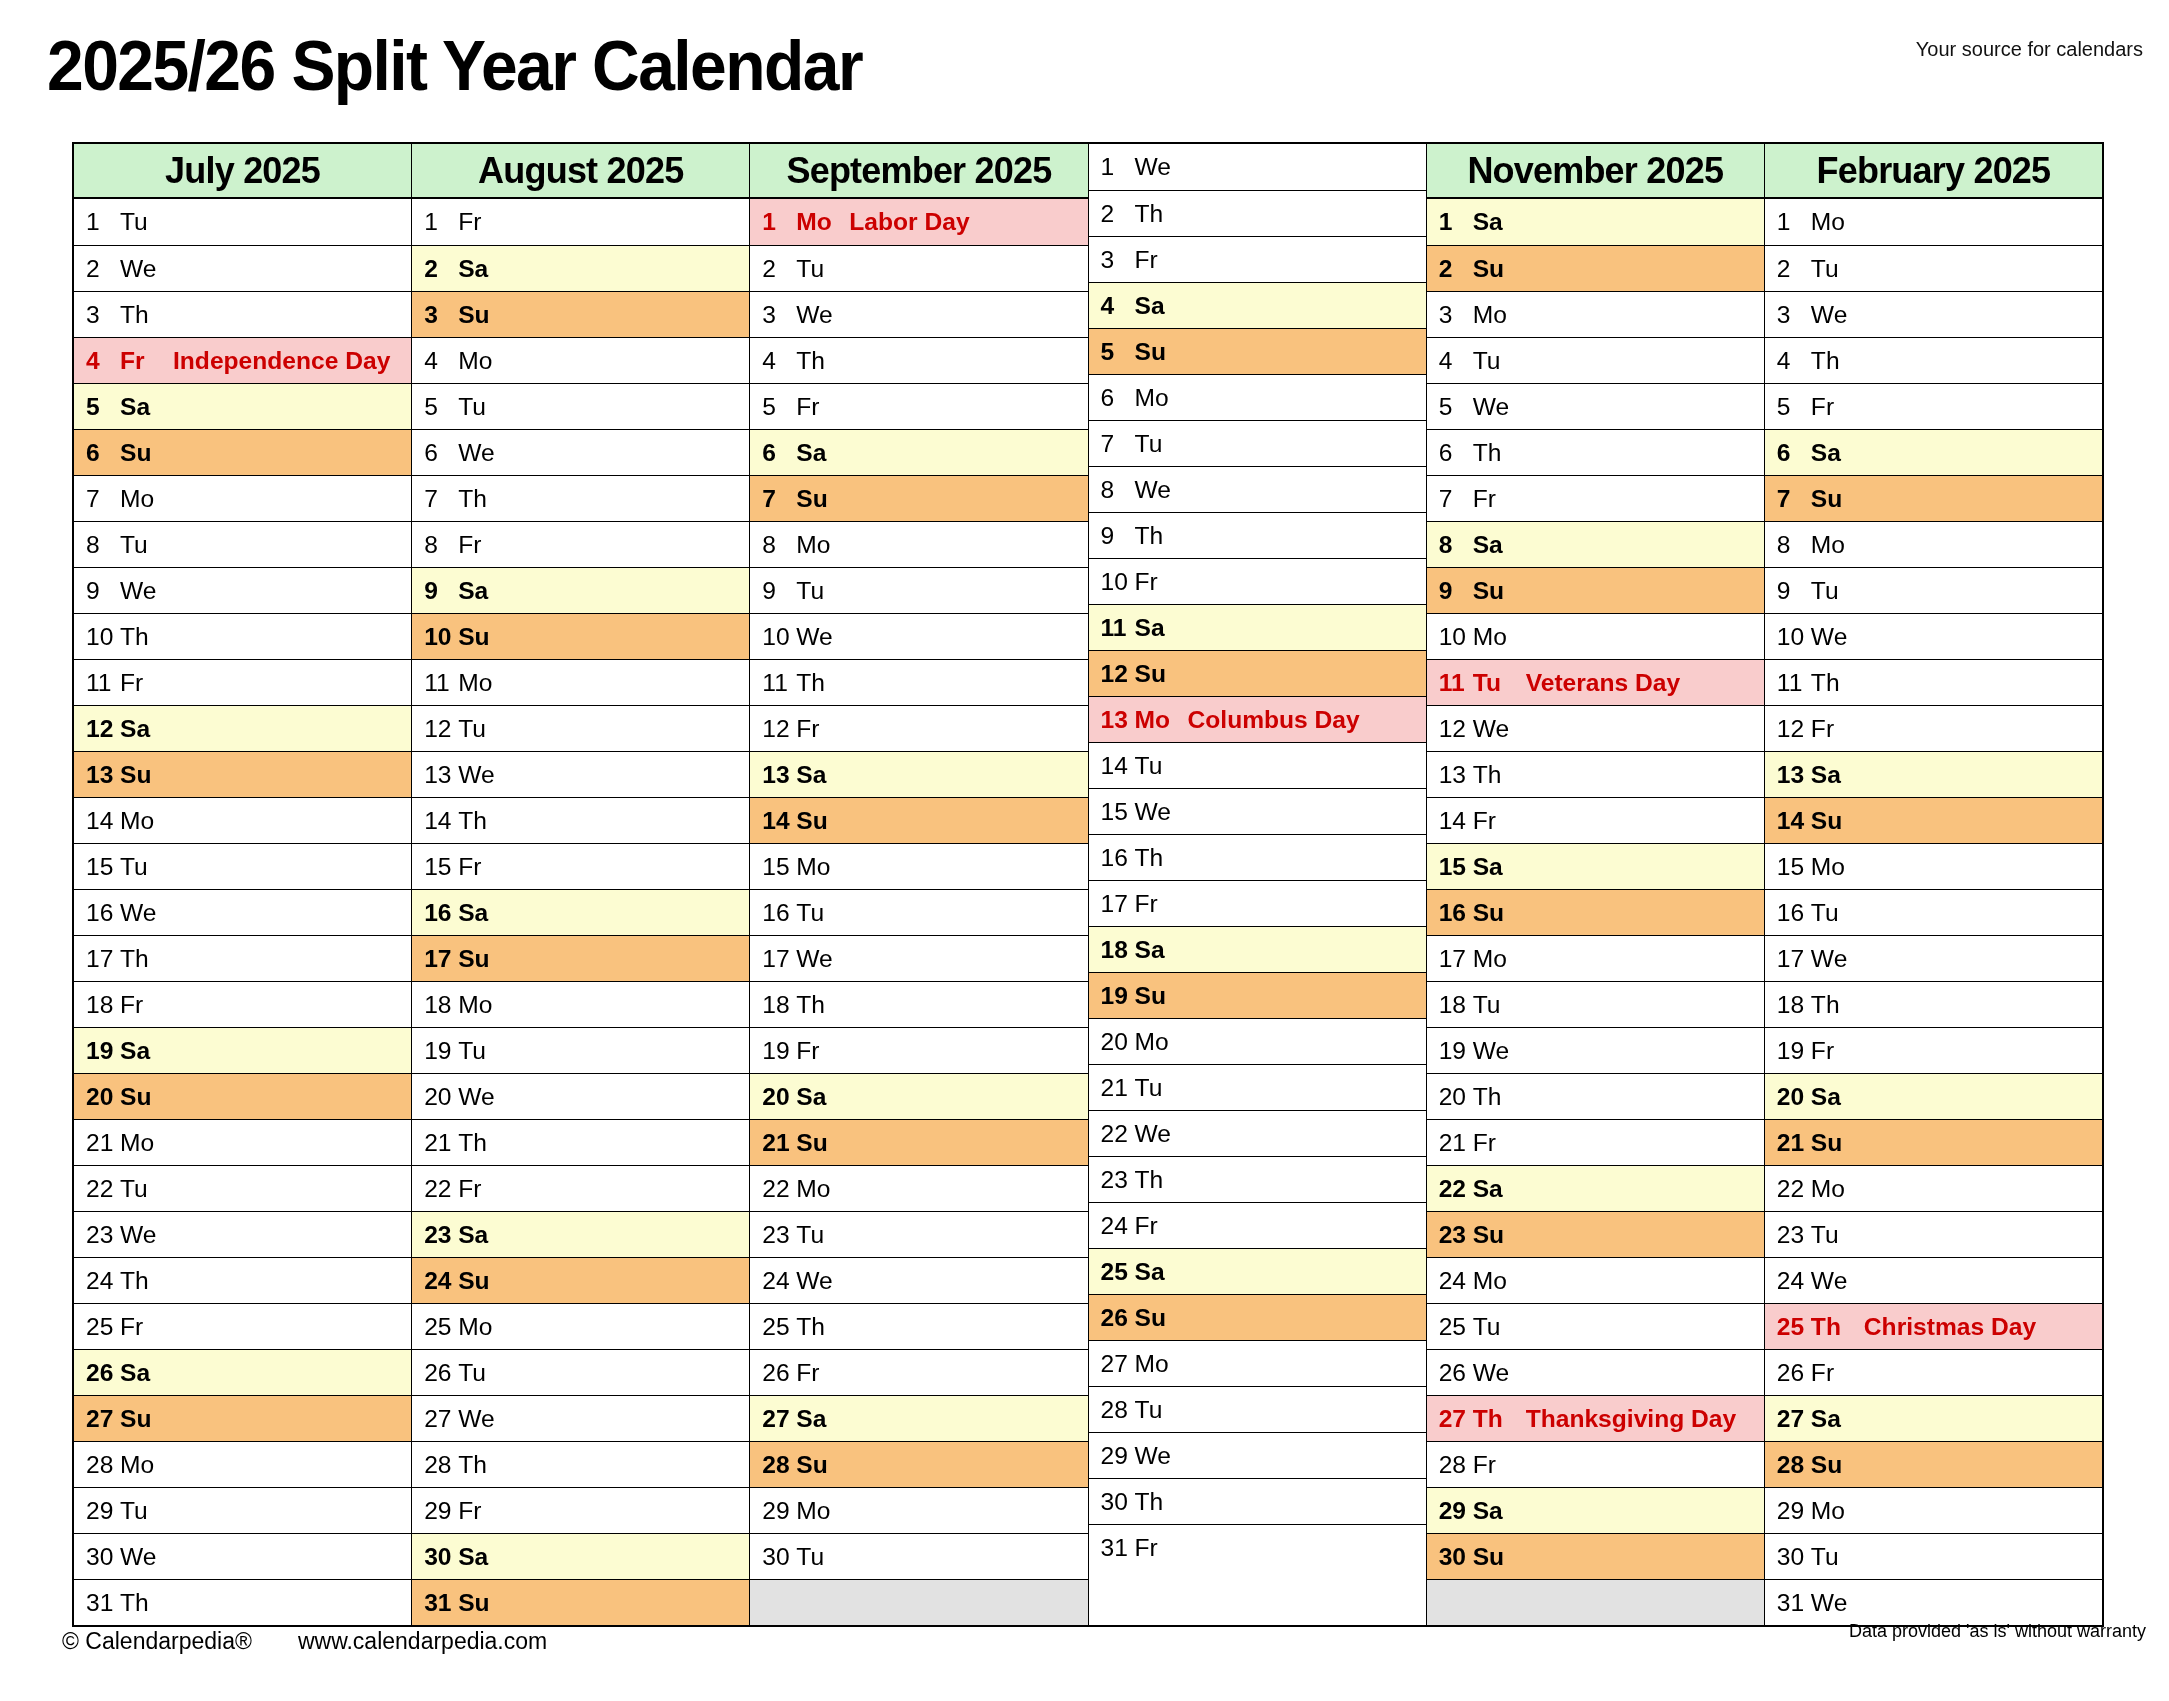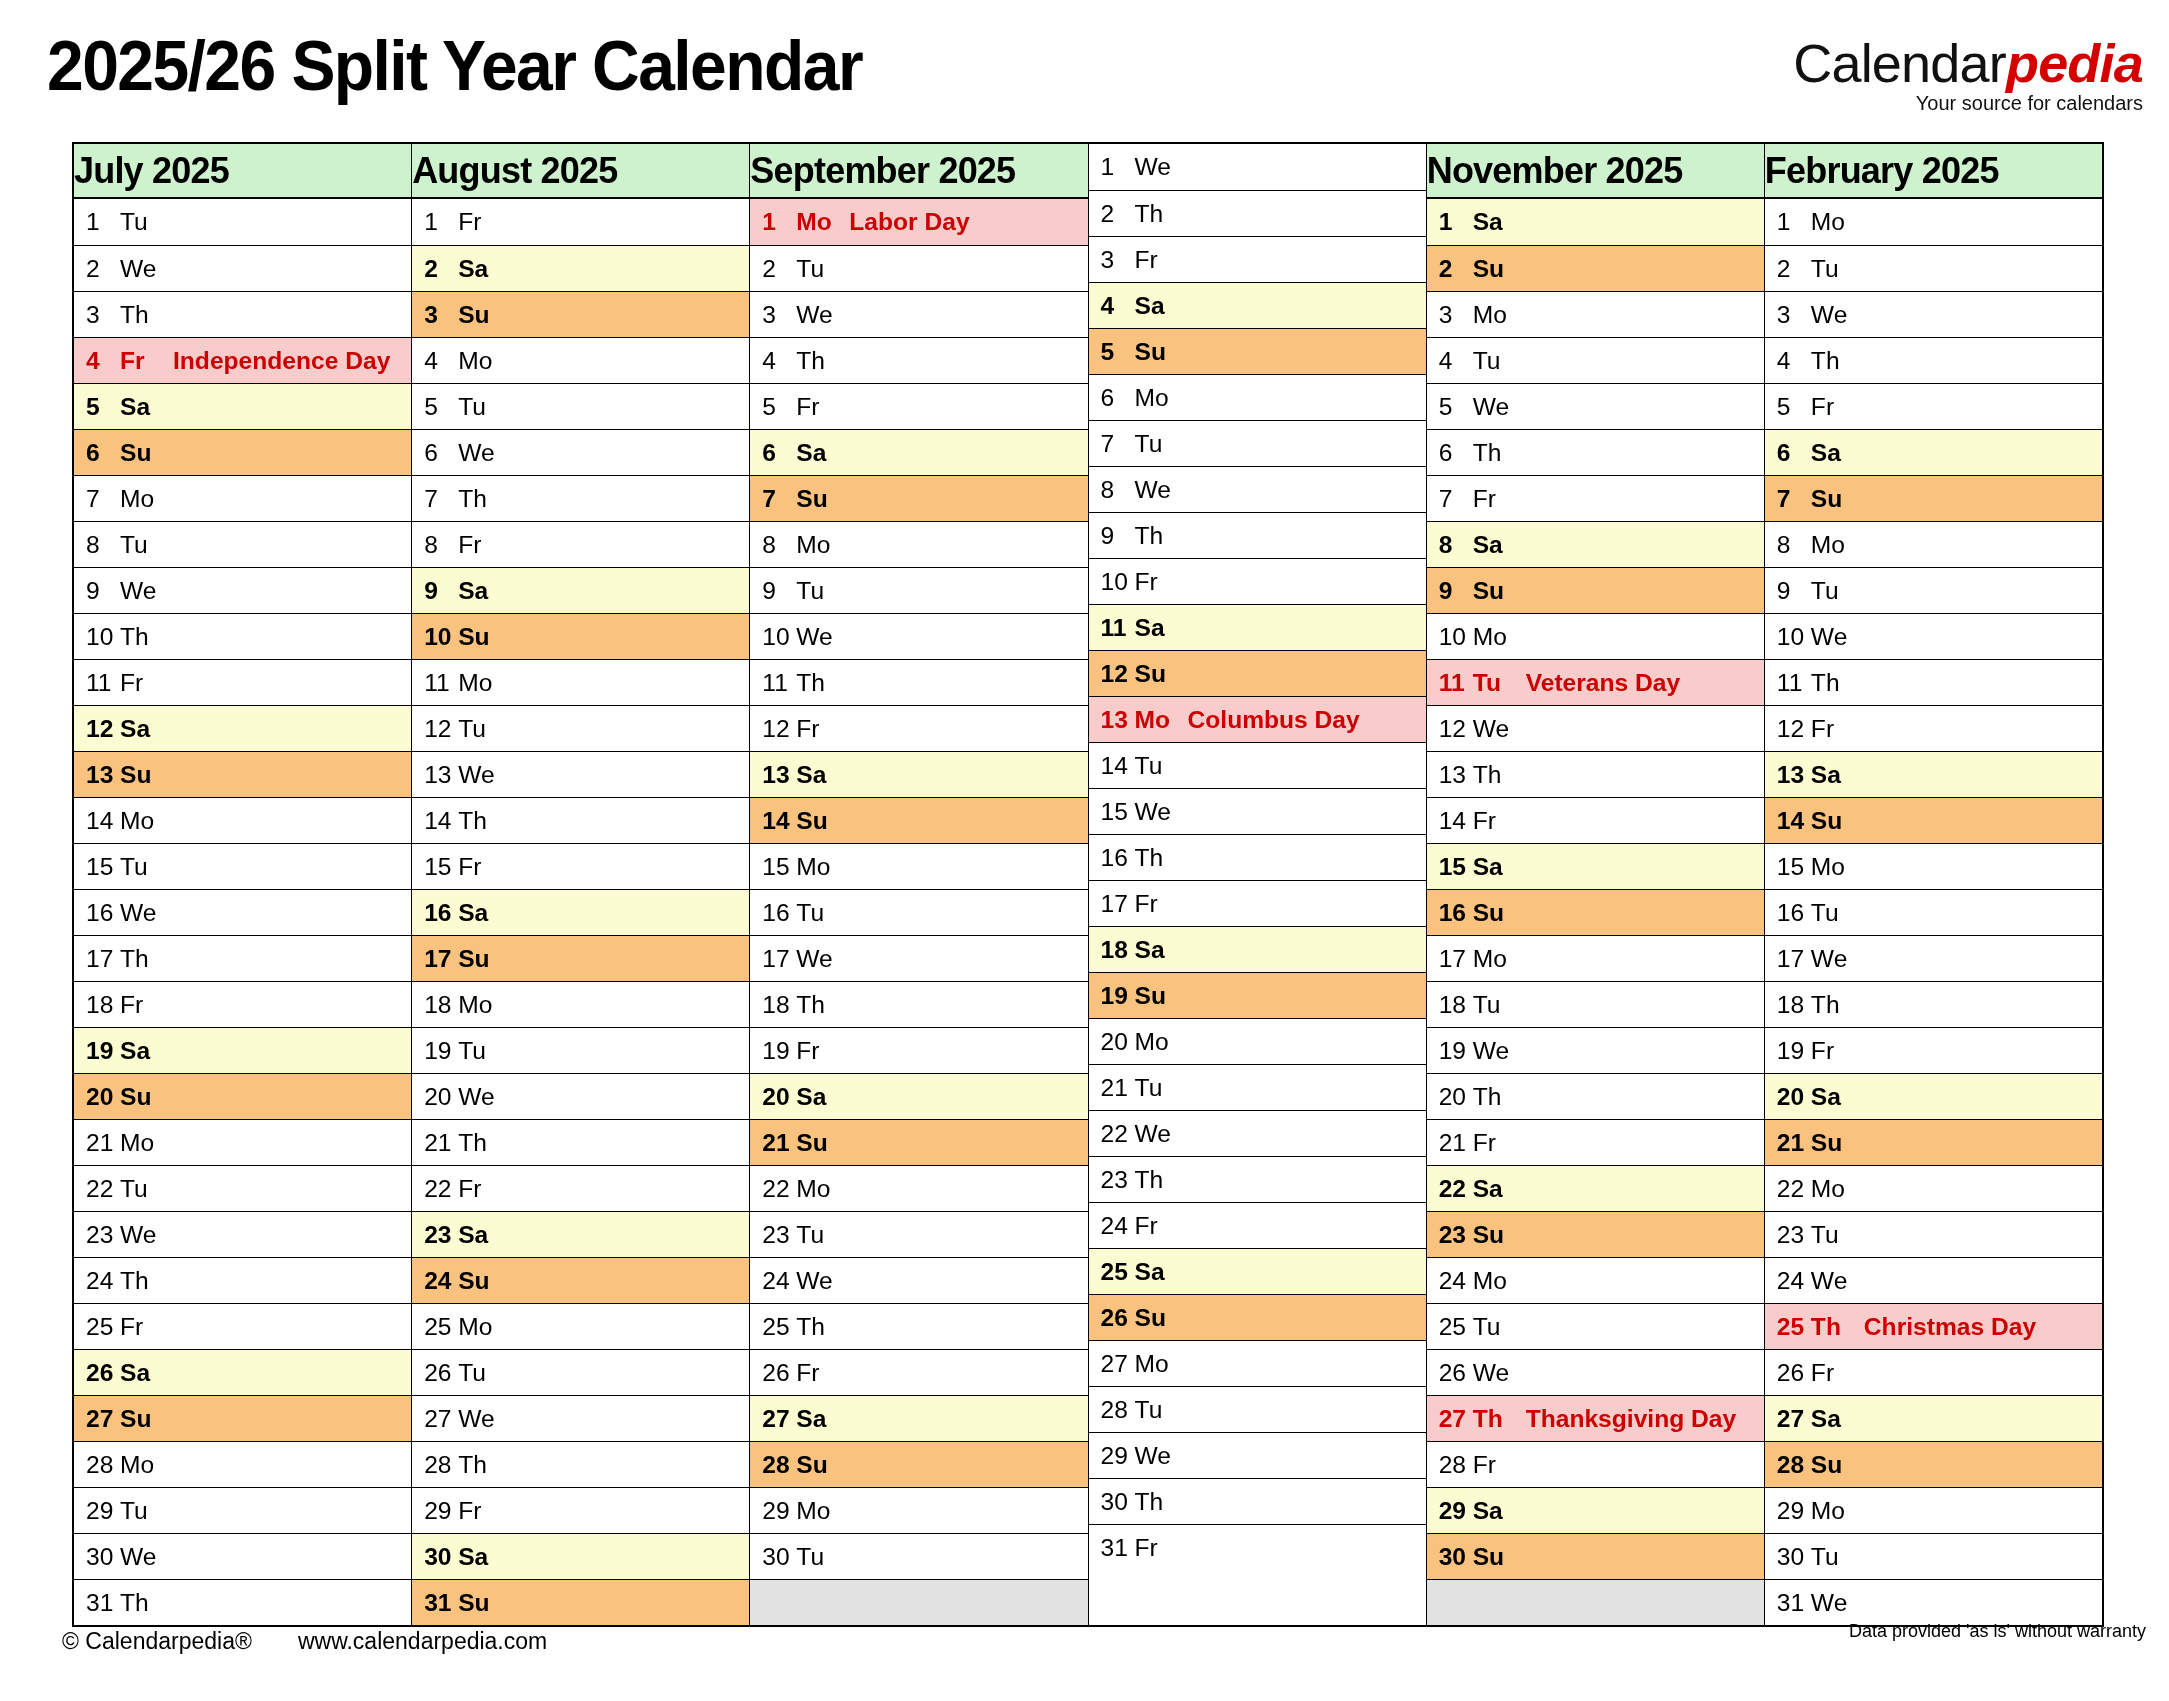--- a/index.html
+++ b/index.html
@@ -19,21 +19,21 @@
   .logo-tagline{font-size:20px;color:#111;margin-top:3.4px;white-space:nowrap;}
 
   .calendar{
     position:absolute;left:72px;top:142px;width:2028px;
     border:2.5px solid #000;display:flex;background:#fff;
   }
   .month{flex:1 1 0;min-width:0;}
   .month + .month{border-left:1.7px solid #000;}
   .month-header{
     height:53px;line-height:53px;background:var(--green);
-    border-bottom:2.5px solid #000;text-align:left;
+    border-bottom:2.5px solid #000;text-align:center;
     font-weight:bold;font-size:36px;letter-spacing:-0.8px;white-space:nowrap;overflow:hidden;
   }
   .day-row{
     box-sizing:border-box;height:46px;display:flex;align-items:center;
     padding-left:12px;font-size:24.6px;white-space:nowrap;overflow:hidden;
     background:#fff;
   }
   .day-row + .day-row{border-top:1.7px solid #000;}
   .day-row .num{width:34px;flex:0 0 auto;}
   .day-row .wd{width:53px;flex:0 0 auto;}
@@ -50,21 +50,20 @@
   .footer-right{
     position:absolute;right:24px;top:1621px;font-size:18px;white-space:nowrap;
   }
 </style>
 </head>
 <body>
 
 <div class="page-title">2025/26 Split Year Calendar</div>
 
 <div class="logo">
-  <div class="logo-main"><span class="black">Calendar</span><span class="red">pedia</span></div>
   <div class="logo-tagline">Your source for calendars</div>
 </div>
 
 <div class="calendar">
     <div class="month">
       <div class="month-header">July 2025</div>
       <div class="day-row weekday">
         <span class="num">1</span>
         <span class="wd">Tu</span>
       </div>

